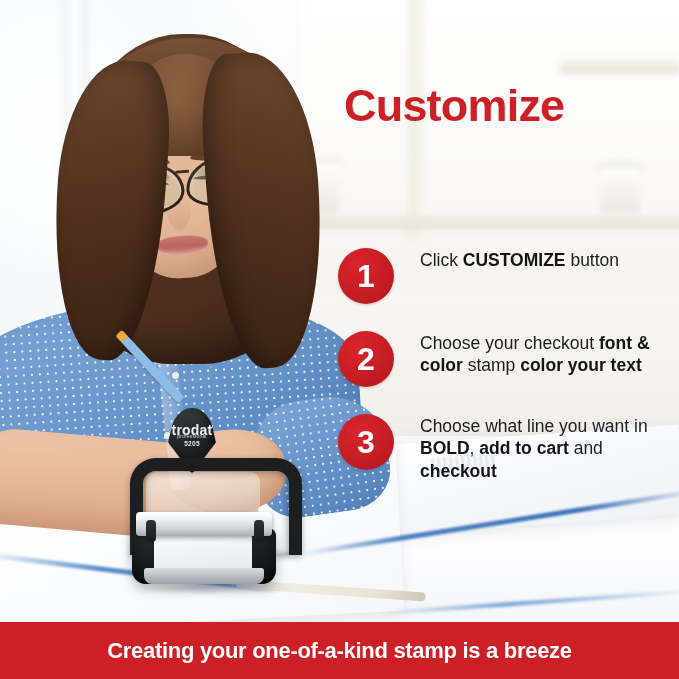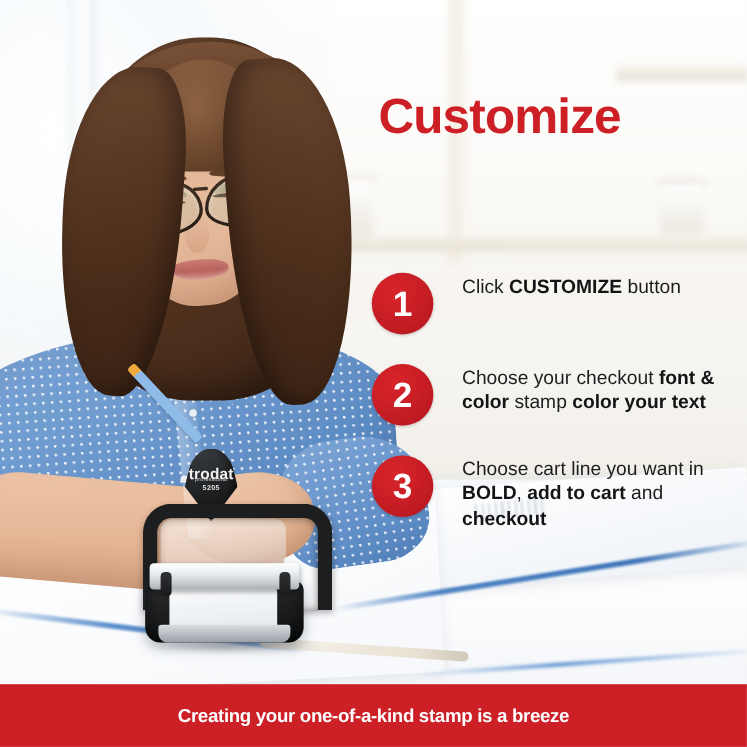--- a/index.html
+++ b/index.html
@@ -368,21 +368,21 @@
   }
   .step-text b{font-weight:bold;color:#141416;}
 
   
   .banner{
     position:absolute;left:0;top:622px;width:679px;height:57px;
     background:#cc1f26;
     display:flex;align-items:center;justify-content:center;
   }
   .banner-text{
-    color:#fff;font-size:17px;font-weight:bold;letter-spacing:-.3px;
+    color:#fff;font-size:22px;font-weight:bold;letter-spacing:-.3px;
     font-family:"Liberation Sans",sans-serif;
   }
 </style>
 </head>
 <body>
 
 <div class="canvas">
 
   <div class="photo">
     <div class="room"></div>
@@ -468,21 +468,21 @@
       <div class="step">
         <div class="badge">1</div>
         <div class="step-text"><span>Click </span><b>CUSTOMIZE</b><span> button</span></div>
       </div>
       <div class="step">
         <div class="badge">2</div>
         <div class="step-text"><span>Choose your checkout </span><b>font &amp; color</b><span> stamp </span><b>color your text</b></div>
       </div>
       <div class="step">
         <div class="badge">3</div>
-        <div class="step-text"><span>Choose cart line you want in </span><b>BOLD</b><span>, </span><b>add to cart</b><span> and </span><b>checkout</b></div>
+        <div class="step-text"><span>Choose what line you want in </span><b>BOLD</b><span>, </span><b>add to cart</b><span> and </span><b>checkout</b></div>
       </div>
     </div>
   </div>
 
   <div class="banner">
     <div class="banner-text">Creating your one-of-a-kind stamp is a breeze</div>
   </div>
 
 </div>
 

